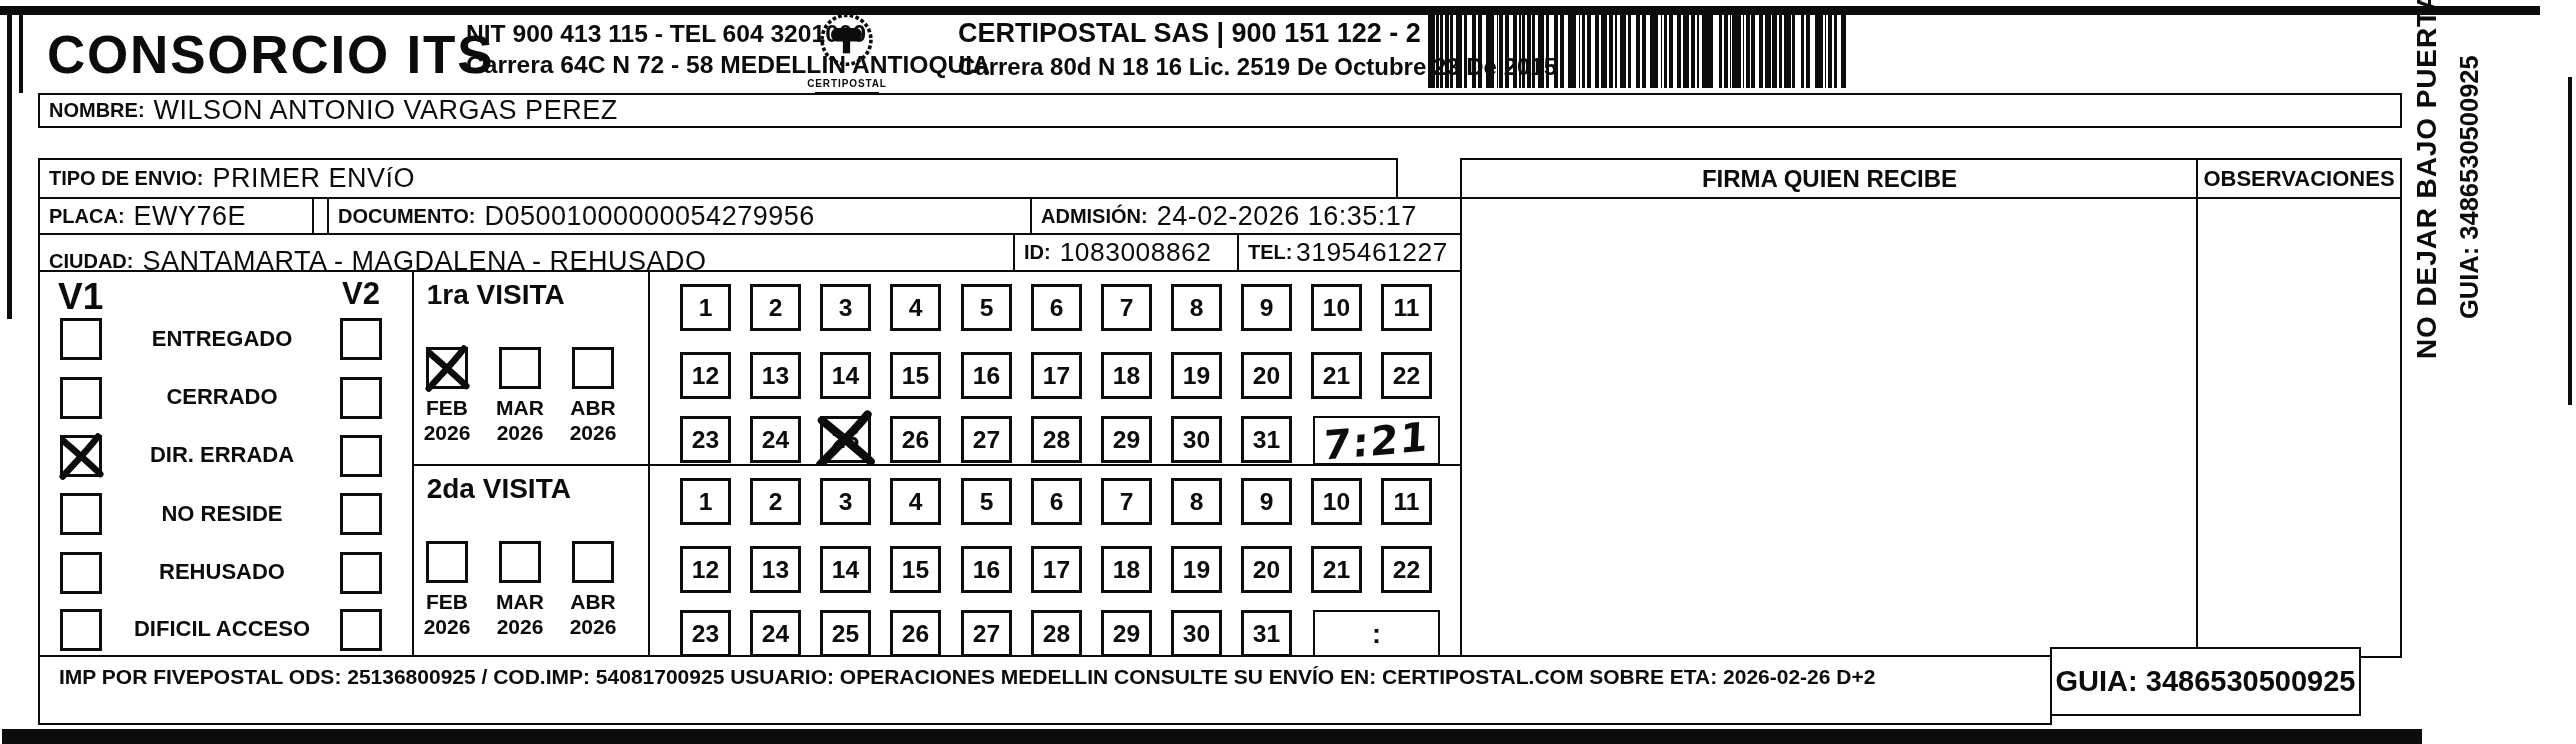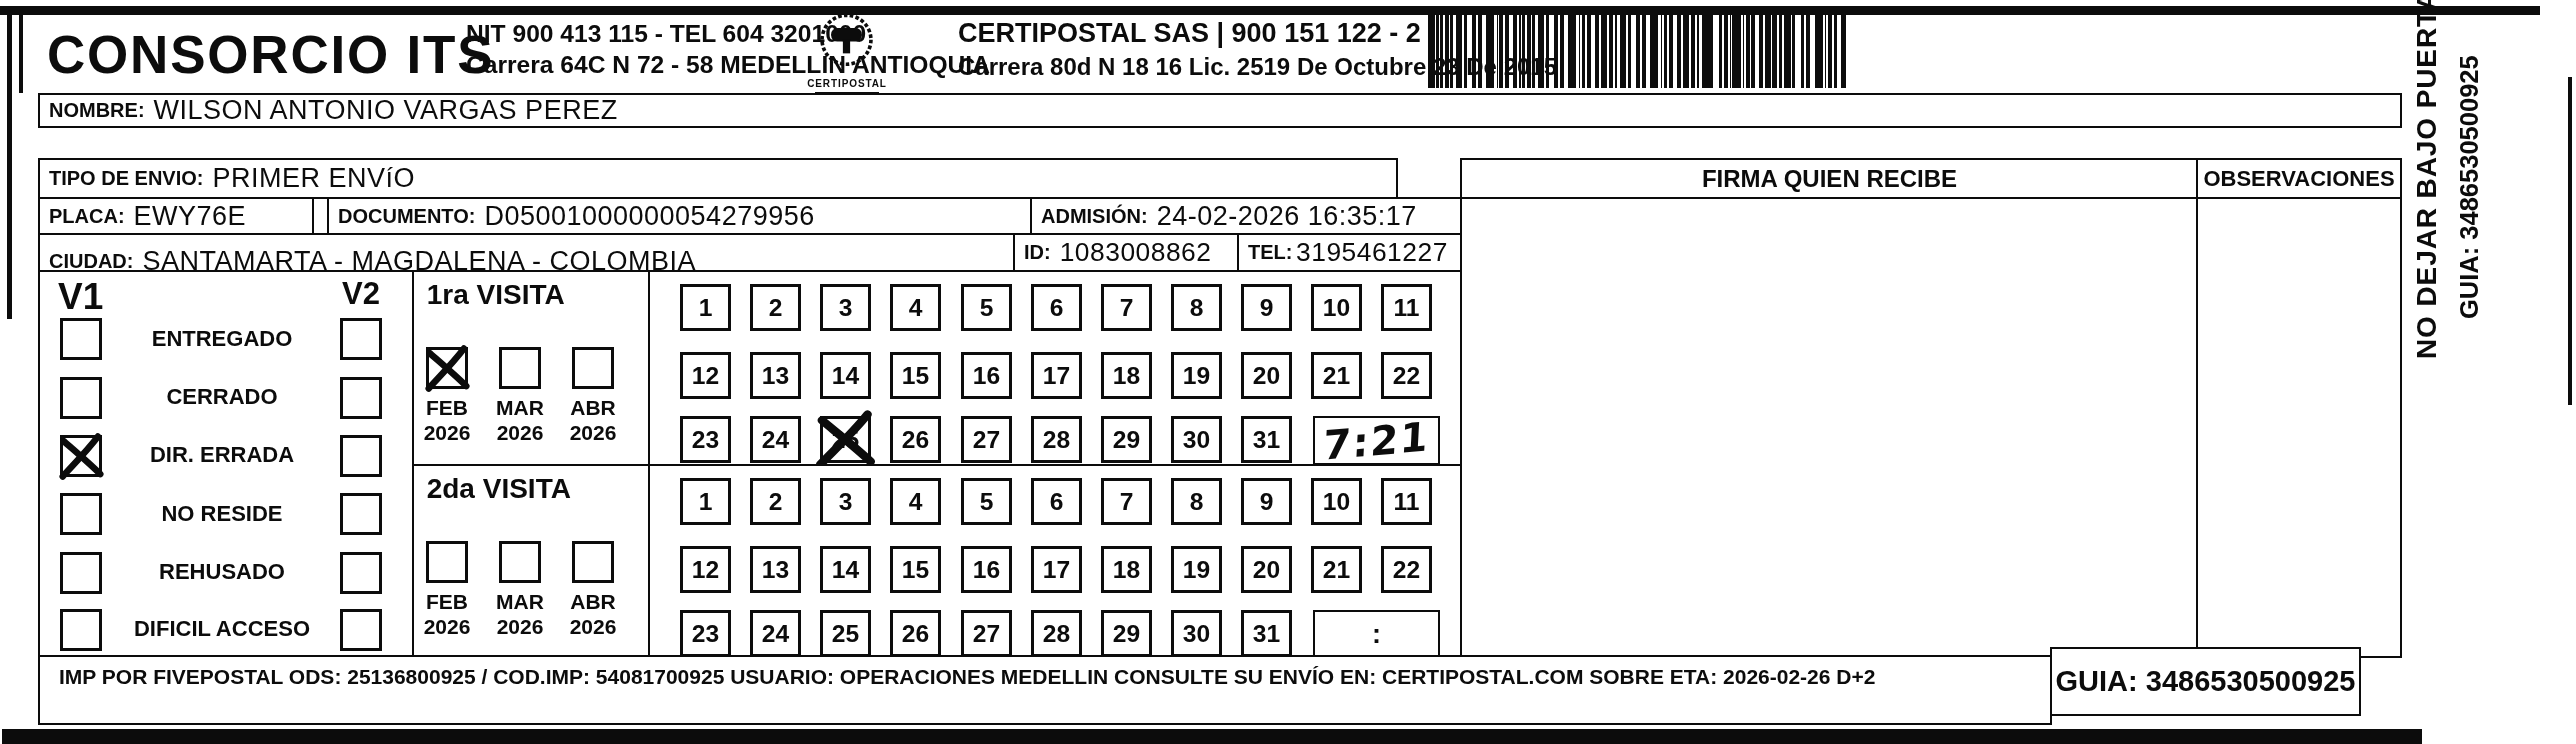--- a/index.html
+++ b/index.html
@@ -91,21 +91,21 @@
     <span class="flabel">DOCUMENTO:</span>
     <span class="fval">D05001000000054279956</span>
   </div>
   <div class="box row" style="left:1030px;top:197px;width:433px;height:39px;">
     <span class="flabel">ADMISIÓN:</span>
     <span class="fval">24-02-2026 16:35:17</span>
   </div>
 
   <div class="box row" style="left:38px;top:233px;width:978px;height:56px;">
     <span class="flabel">CIUDAD:</span>
-    <span class="fval">SANTAMARTA - MAGDALENA - COLOMBIA</span>
+    <span class="fval">SANTAMARTA - MAGDALENA - REHUSADO</span>
   </div>
   <div class="box row" style="left:1013px;top:233px;width:226px;height:39px;">
     <span class="flabel">ID:</span>
     <span class="fval" style="font-size:26.4px;">1083008862</span>
   </div>
   <div class="box row" style="left:1237px;top:233px;width:226px;height:39px;gap:3.6px;">
     <span class="flabel">TEL:</span>
     <span class="fval" style="font-size:26.4px;">3195461227</span>
   </div>
 

